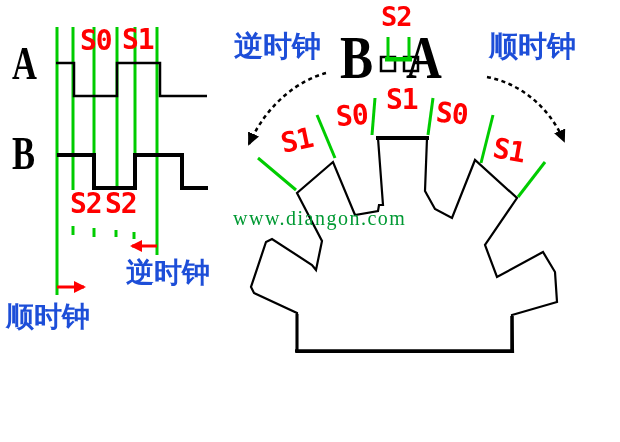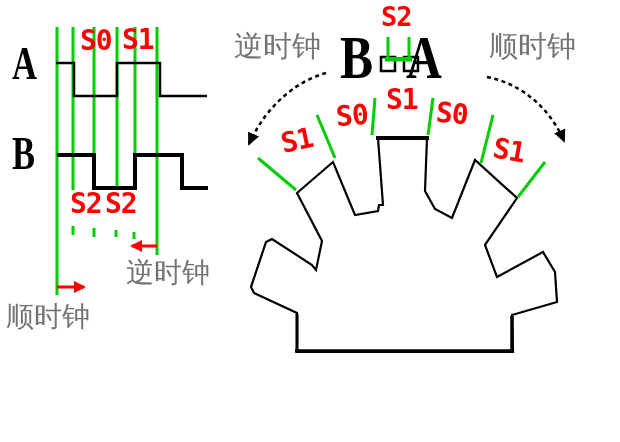--- a/index.html
+++ b/index.html
@@ -6,21 +6,21 @@
   .stage{position:relative;width:620px;height:442px;background:#fff;overflow:hidden;
          font-family:"Liberation Sans",sans-serif;}
   .stage svg{position:absolute;left:0;top:0;}
   .lbl{position:absolute;line-height:1;white-space:nowrap;}
   .sig-lbl{font-family:"Liberation Serif","DejaVu Serif",serif;font-weight:bold;color:#000;
            font-size:46px;transform:scaleX(.75);transform-origin:left top;}
   .big-lbl{font-family:"Liberation Serif","DejaVu Serif",serif;font-weight:bold;color:#000;
            font-size:62px;transform:scaleX(.8);transform-origin:left top;}
   .red-s{font-family:"DejaVu Sans Mono","Liberation Mono",monospace;font-weight:bold;
          color:#ff0000;font-size:28px;letter-spacing:-1px;}
-  .red-cjk{font-weight:normal;color:#737373;font-size:29px;font-family:"Liberation Sans",sans-serif;}
+  .red-cjk{font-weight:bold;color:#1d4ed8;font-size:29px;font-family:"Liberation Sans",sans-serif;}
   .wm{font-family:"Liberation Serif","DejaVu Serif",serif;color:#009933;font-size:20px;
       letter-spacing:1.5px;}
   
   .lblA{left:12px;top:41px;} .lblB{left:12px;top:131px;}
   .s0t{left:80px;top:27px;} .s1t{left:122px;top:26px;}
   .s2a{left:70px;top:190px;} .s2b{left:105px;top:190px;}
   .ccwB{left:126px;top:259px;font-size:28px;} .cwB{left:6px;top:303px;font-size:28px;}
   
   .ccwT{left:234px;top:32px;} .cwT{left:489px;top:32px;}
   .s2g{left:381px;top:3px;font-size:27px;}
@@ -108,13 +108,14 @@
   <div class="lbl red-cjk cwT">顺时钟</div>
   <div class="lbl red-s s2g">S2</div>
   <div class="lbl big-lbl bigB">B</div>
   <div class="lbl big-lbl bigA">A</div>
   <div class="lbl red-s gs1a">S1</div>
   <div class="lbl red-s gs0a">S0</div>
   <div class="lbl red-s gs1b">S1</div>
   <div class="lbl red-s gs0b">S0</div>
   <div class="lbl red-s gs1c">S1</div>
 
+  <div class="lbl wm wmPos">www.diangon.com</div>
 </div>
 
 </body></html>

